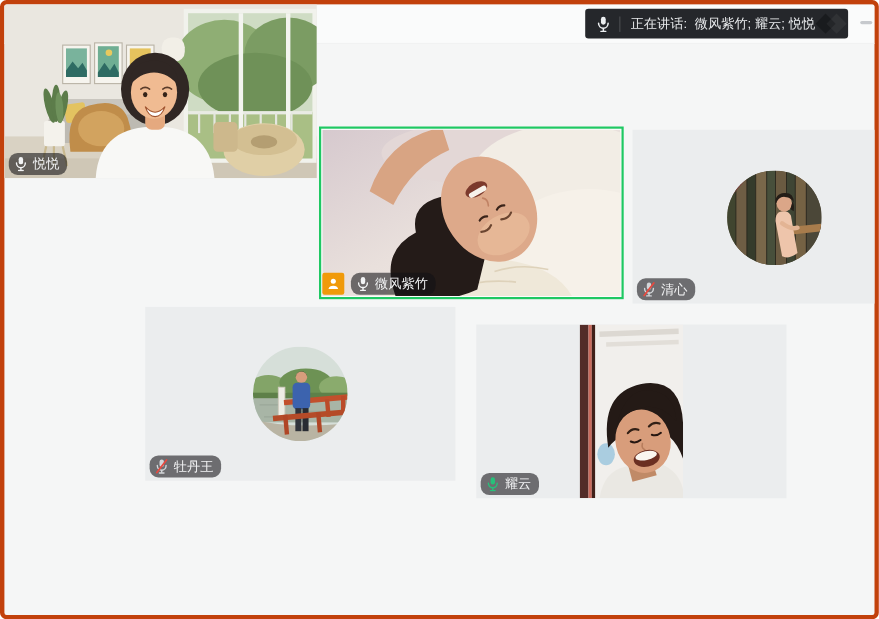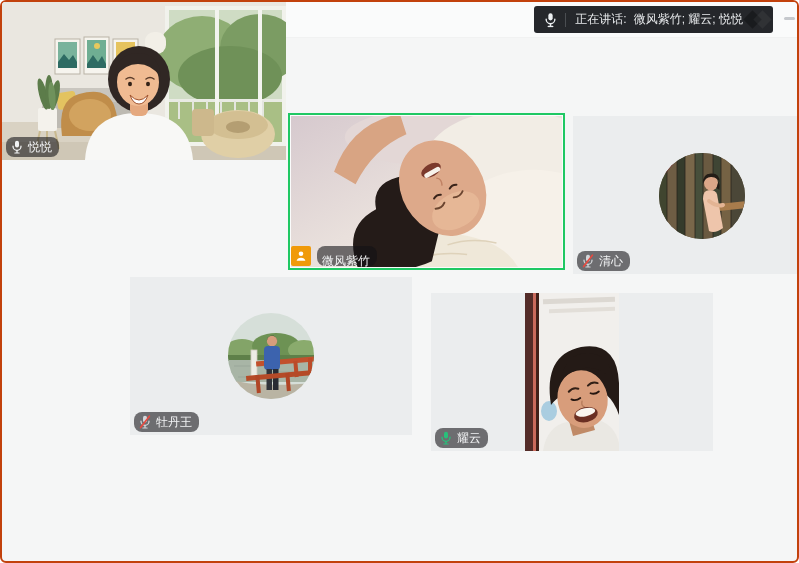--- a/index.html
+++ b/index.html
@@ -1,17 +1,17 @@
 <!DOCTYPE html>
 <html><head>
 <meta charset="utf-8">
 <style>
   html,body{margin:0;padding:0;background:#ffffff;font-family:"Liberation Sans","DejaVu Sans",sans-serif;}
   *{box-sizing:border-box;}
-  .app{position:relative;width:799px;height:563px;background:#f5f6f6;border:2px solid #c2410c;border-radius:6px;overflow:hidden;}
+  .app{position:relative;width:799px;height:563px;background:#f5f6f6;border:4px solid #c2410c;border-radius:6px;overflow:hidden;}
 
   
   .topbar{position:absolute;left:0;top:0;right:0;height:36px;background:#fafbfb;border-bottom:1px solid #f1f2f2;display:flex;align-items:center;padding-left:14px;}
   .topbar .logo{width:27px;height:17px;display:block;}
   .tb-label{margin-left:8px;font-size:13px;color:#878d95;cursor:pointer;}
   .tb-timer{margin-left:14px;font-size:13px;color:#b3b9bf;letter-spacing:.5px;}
   .tb-icon{margin-left:18px;display:flex;align-items:center;cursor:pointer;}
 
   .speak-banner{position:absolute;right:24px;top:4px;height:27px;background:#25272b;border-radius:3px;display:flex;align-items:center;padding:0 30px 0 10px;overflow:hidden;}
   .speak-banner .divider{width:1px;height:14px;background:#4b4e52;margin:0 9px 0 8px;}
@@ -35,21 +35,21 @@
   .strip{position:absolute;left:94px;top:0;width:94px;height:158px;}
   .strip svg{display:block;width:100%;height:100%;}
   .avatar{position:absolute;width:86px;height:86px;border-radius:50%;overflow:hidden;}
   .t3 .avatar{left:86px;top:37px;}
   .t4 .avatar{left:98px;top:36px;}
   .avatar svg{display:block;width:100%;height:100%;}
 
   
   .name-badge{position:absolute;left:4px;bottom:3px;display:flex;align-items:center;gap:5px;height:20px;padding:0 7px 0 5px;background:rgba(18,18,20,.58);border-radius:8px;z-index:3;}
   .name-badge .nm{font-size:12px;color:#f2f3f4;line-height:20px;white-space:nowrap;}
-  .t2 .name-badge{left:27px;bottom:2px;flex-direction:column;}
+  .t2 .name-badge{left:27px;bottom:2px;}
   .host-badge{position:absolute;left:1px;bottom:2px;width:20px;height:20px;background:#f09a0a;border-radius:2px;display:flex;align-items:center;justify-content:center;z-index:3;}
   .mic{width:12px;height:14px;display:block;}
   .mic-on{color:#f2f3f4;}
   .mic-speaking{color:#27c07a;}
   .mic-muted{color:#d3d6d9;}
   .banner-mic{width:13px;height:16px;color:#eceff1;display:block;}
   .hidden-defs{position:absolute;width:0;height:0;overflow:hidden;}
 </style>
 </head>
 <body>

